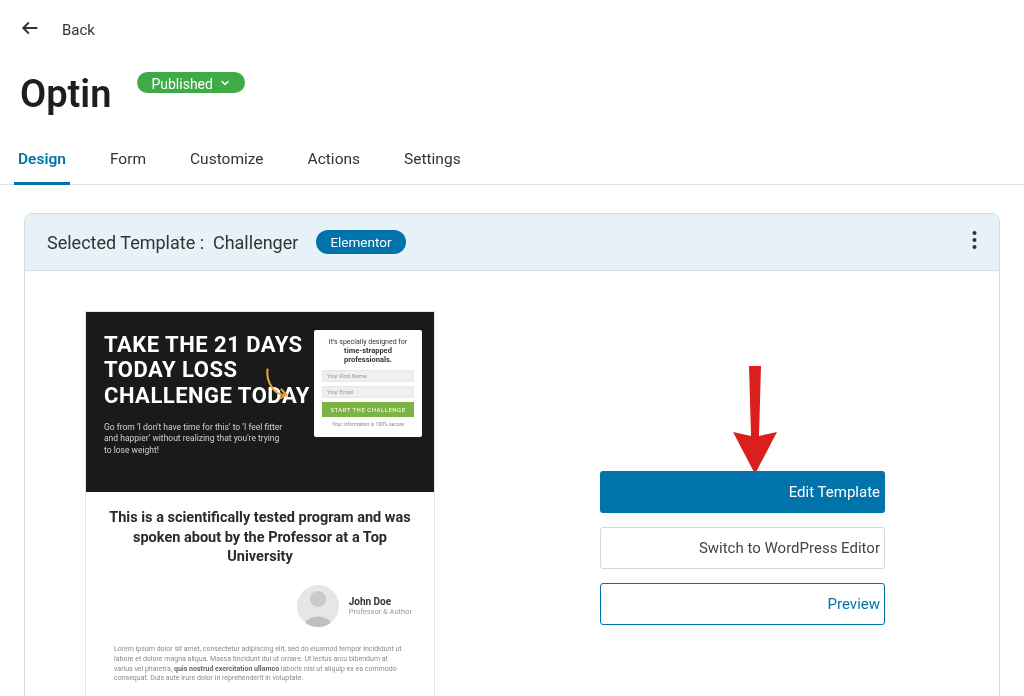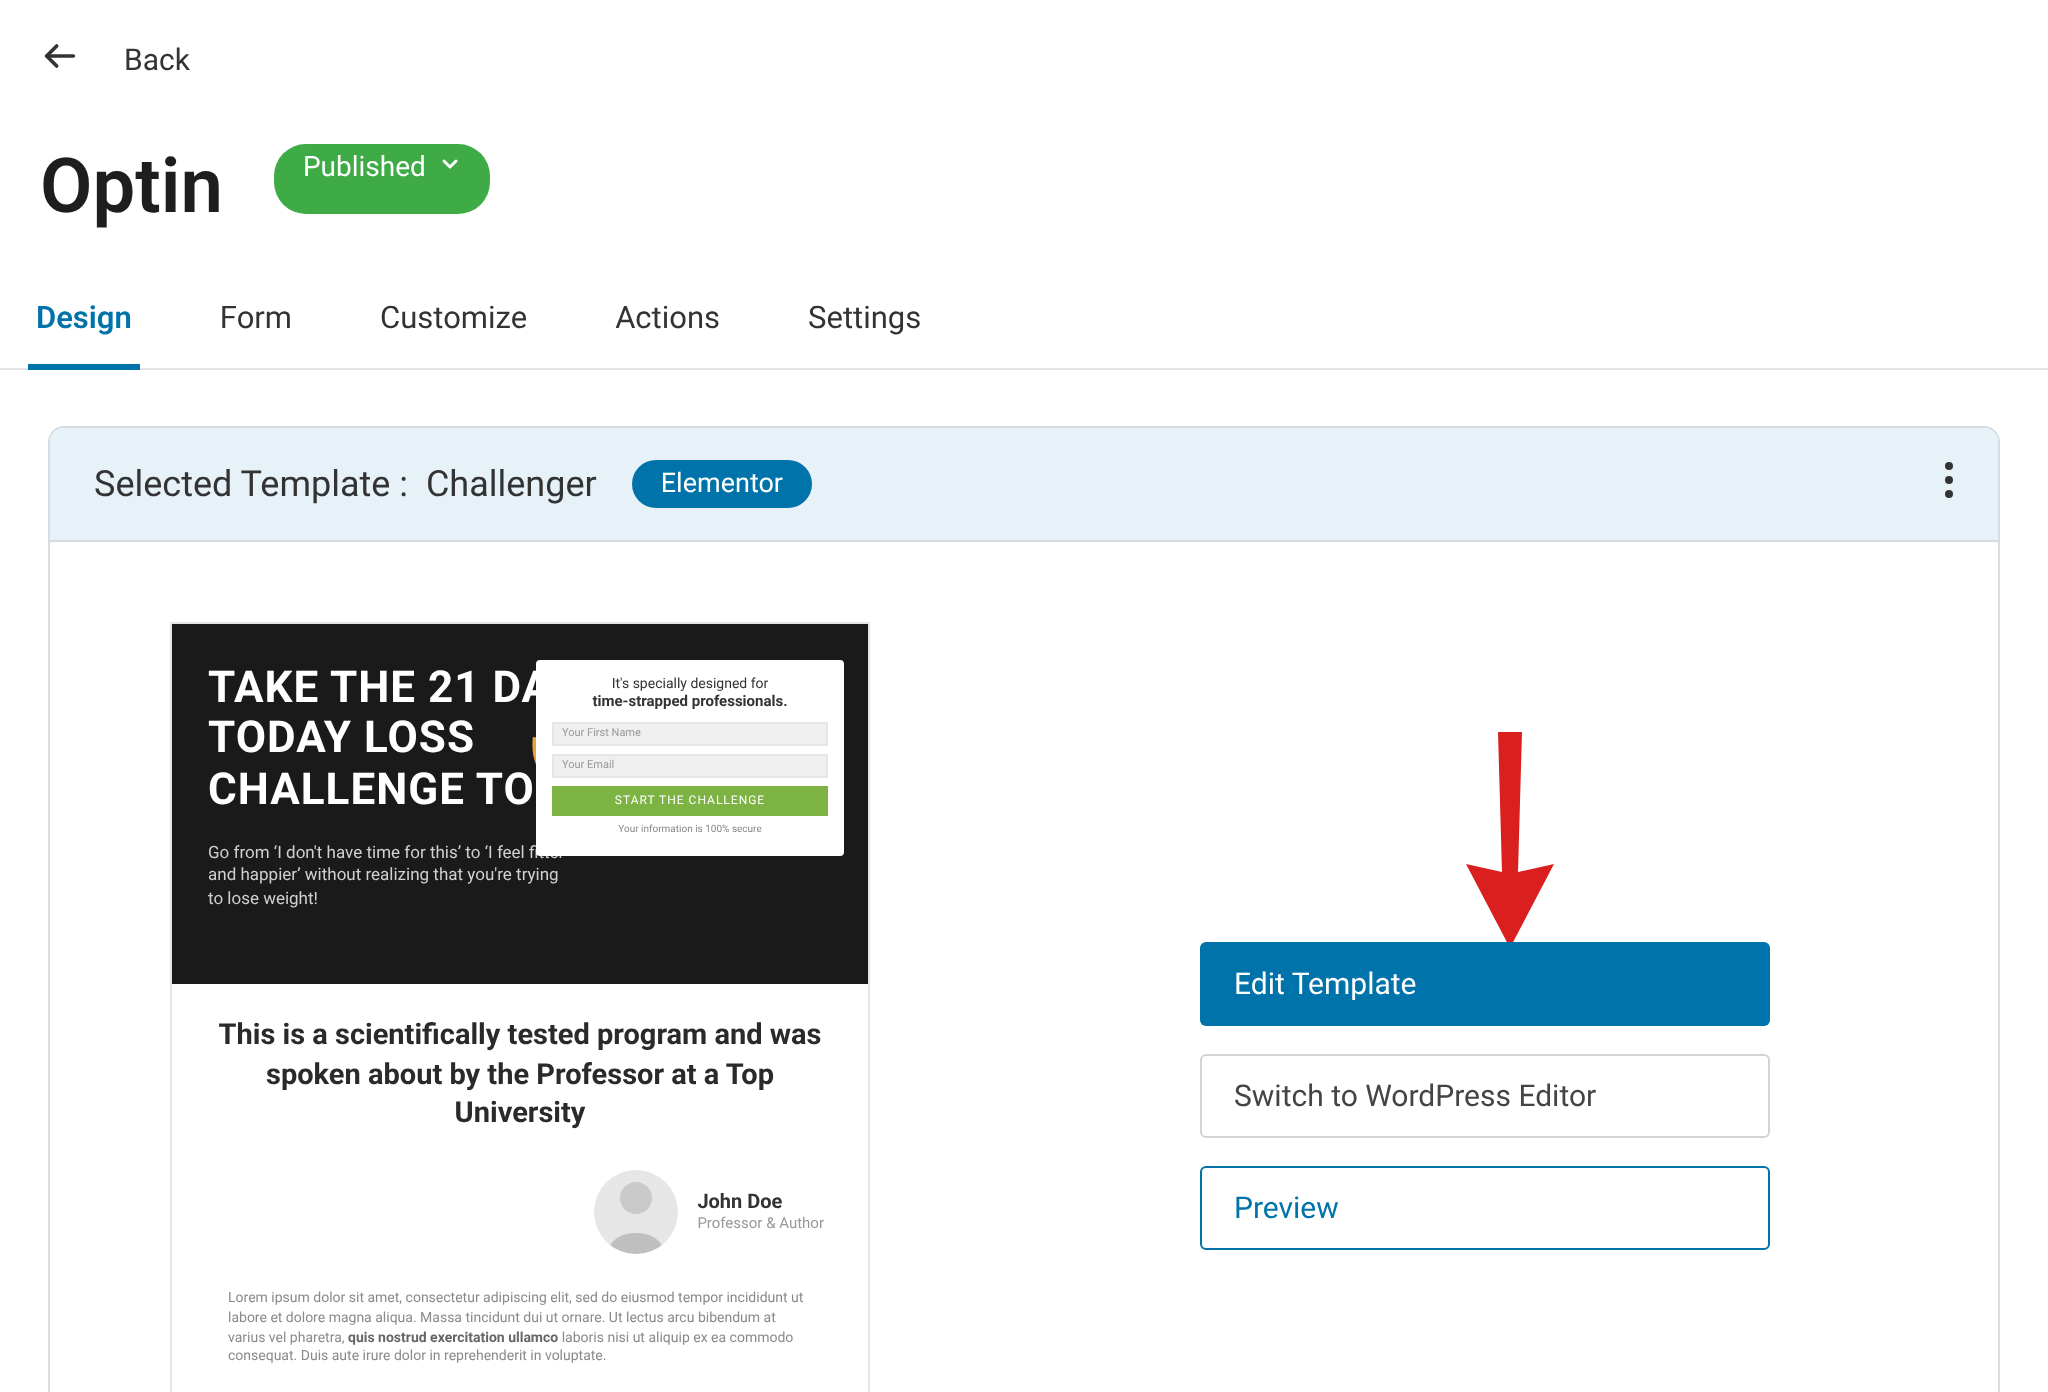--- a/index.html
+++ b/index.html
@@ -29,21 +29,21 @@
   }
   .page-title {
     font-size: 38px;
     font-weight: 600;
     color: #1e1e1e;
   }
   .status-badge {
     background: #3eab46;
     color: #fff;
     border-radius: 16px;
-    padding: 4px 14px 15px 14px;
+    padding: 4px 14px 1px 14px;
     font-size: 14px;
     display: flex;
     align-items: center;
     gap: 6px;
   }
   .status-badge .chev svg { width: 12px; height: 12px; stroke: #fff; }
 
   .tabs {
     display: flex;
     gap: 36px;
@@ -120,21 +120,21 @@
     font-size: 8.5px;
     margin-top: 14px;
     color: #d0d0d0;
     width: 58%;
     line-height: 1.35;
   }
   .hero-form {
     position: absolute;
     right: 12px;
     top: 18px;
-    width: 154px;
+    width: 108px;
     background: #fff;
     color: #333;
     padding: 8px 8px 10px 8px;
     border-radius: 2px;
   }
   .hero-form .form-head1 { font-size: 7px; text-align: center; }
   .hero-form .form-head2 { font-size: 7.5px; font-weight: 700; text-align: center; margin-bottom: 6px; }
   .hero-form .field {
     background: #efefef;
     border: 1px solid #e6e6e6;
@@ -215,22 +215,22 @@
   .actions {
     position: absolute;
     left: 575px;
     top: 200px;
     width: 285px;
     display: flex;
     flex-direction: column;
     gap: 14px;
   }
   .btn {
-    text-align: left;
-    padding: 11px 16px;
+    text-align: right;
+    padding: 11px 4px;
     font-size: 15px;
     border-radius: 3px;
     cursor: pointer;
     border: 1px solid transparent;
   }
   .btn-primary { background: #0073aa; color: #fff; }
   .btn-outline-blue { border: 1.5px solid #0073aa; color: #0073aa; background: #fff; }
   .btn-outline-gray { border: 1px solid #d4d4d4; color: #444; background: #fff; }
 
   .arrow-annot {

